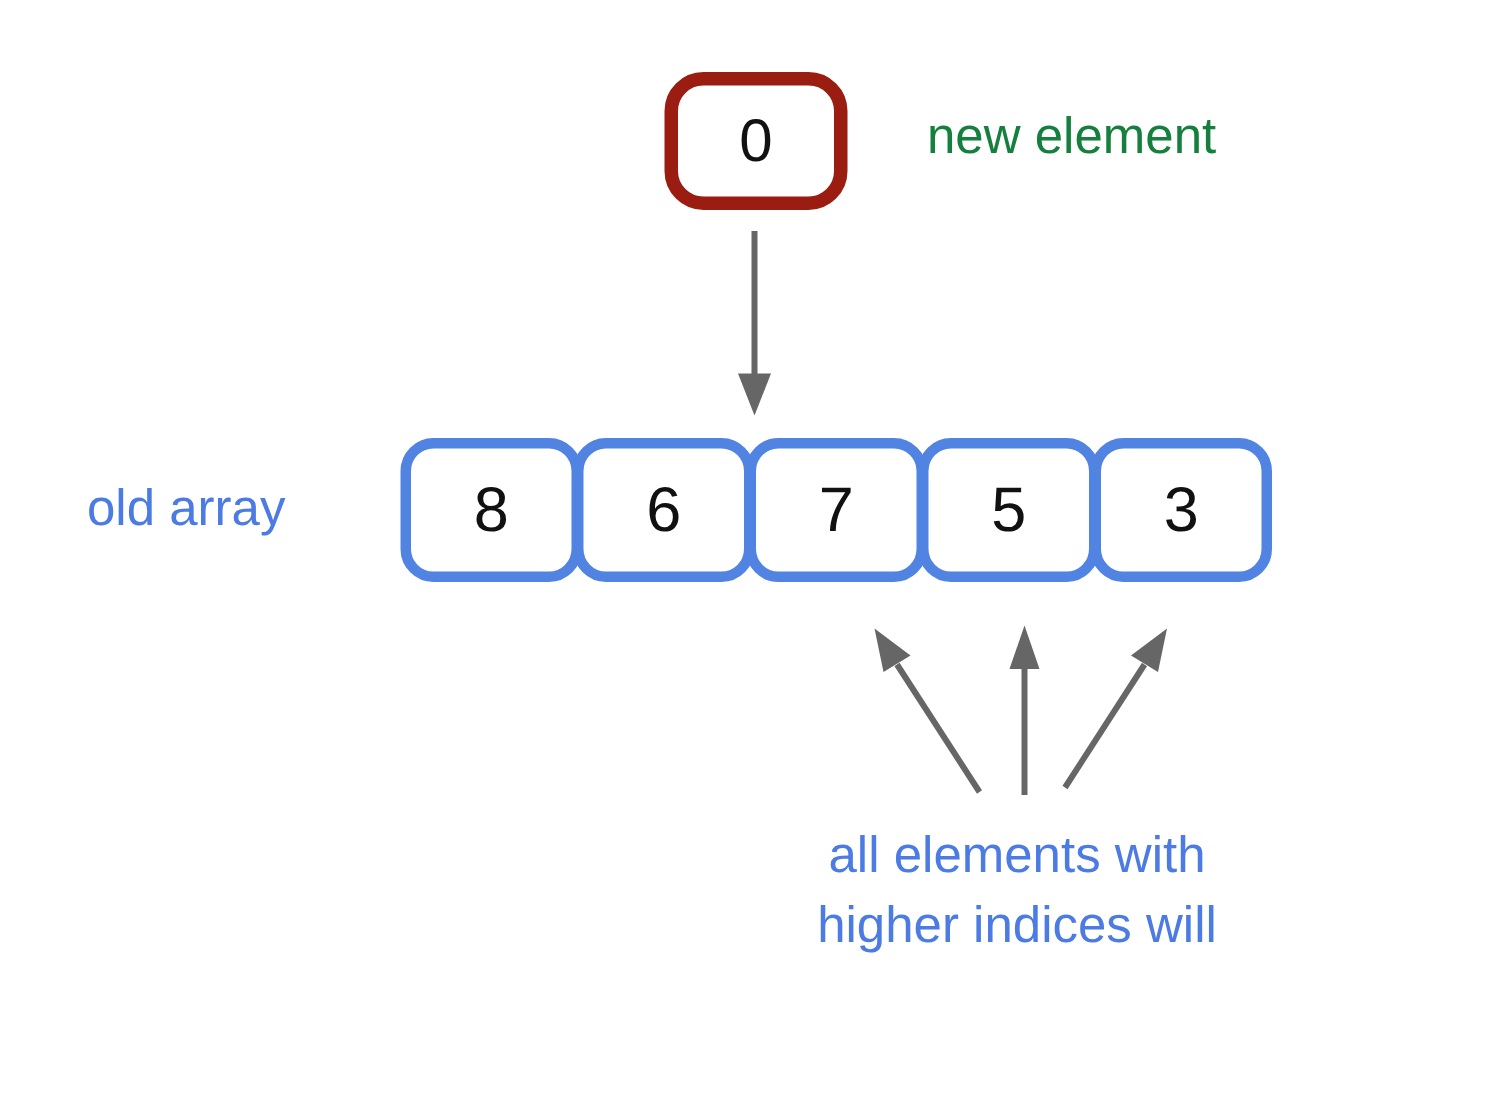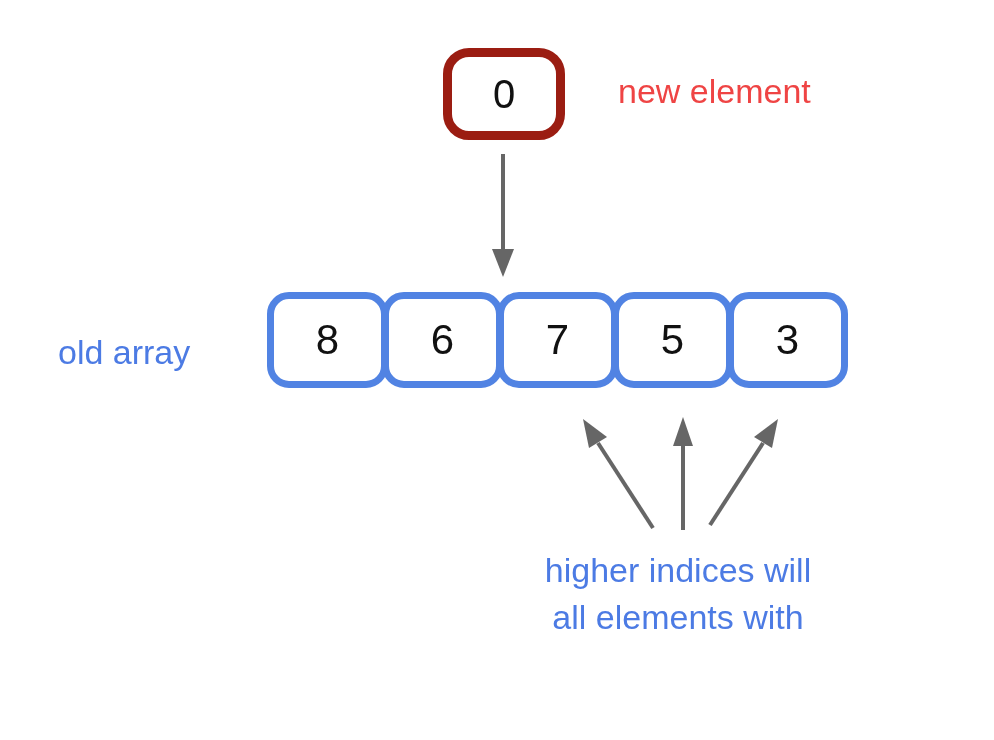--- a/index.html
+++ b/index.html
@@ -37,29 +37,29 @@
     color: #111111;
     line-height: 1;
   }
 
   .new-label {
     position: absolute;
     left: 618px;
     top: 70px;
     font-size: 34px;
     line-height: 42px;
-    color: #ef4444;
+    color: #15803d;
     white-space: nowrap;
   }
 
   
   .old-label {
     position: absolute;
     left: 58px;
-    top: 332px;
+    top: 319px;
     font-size: 34px;
     line-height: 40px;
     color: #4C7BE4;
     white-space: nowrap;
   }
   .array {
     position: absolute;
     left: 267px;
     top: 292px;
     display: flex;
@@ -151,17 +151,17 @@
     </div>
     <div class="cell">
       <span class="value">5</span>
     </div>
     <div class="cell">
       <span class="value">3</span>
     </div>
   </div>
 
   <div class="annotation">
+    <div>all elements with</div>
     <div>higher indices will</div>
-    <div>all elements with</div>
   </div>
 
 </div>
 
 </body></html>

